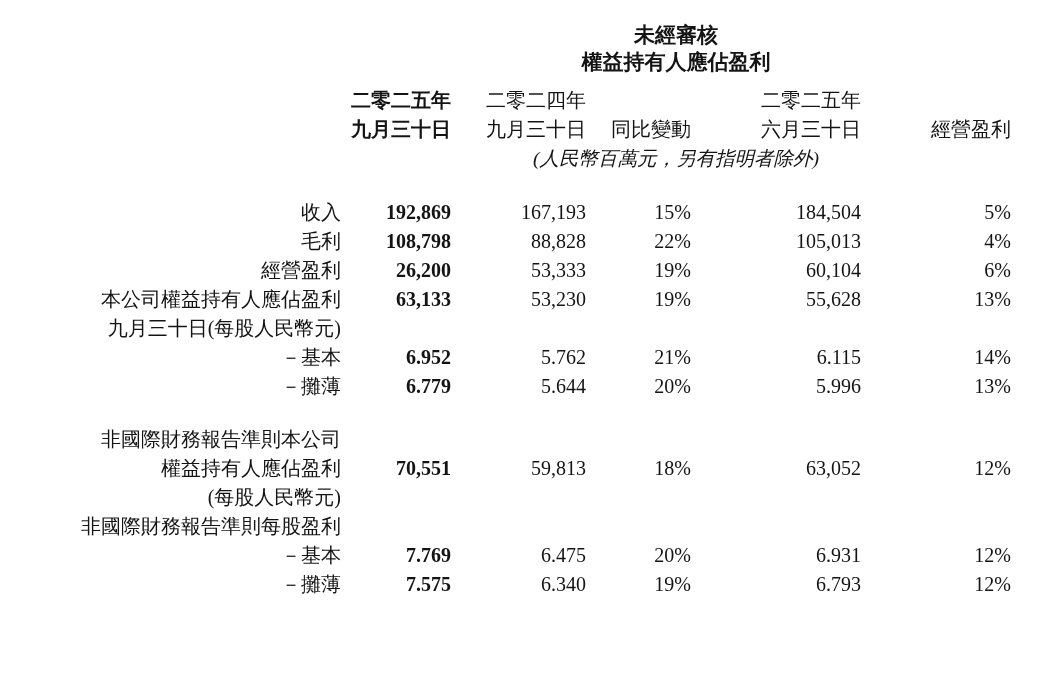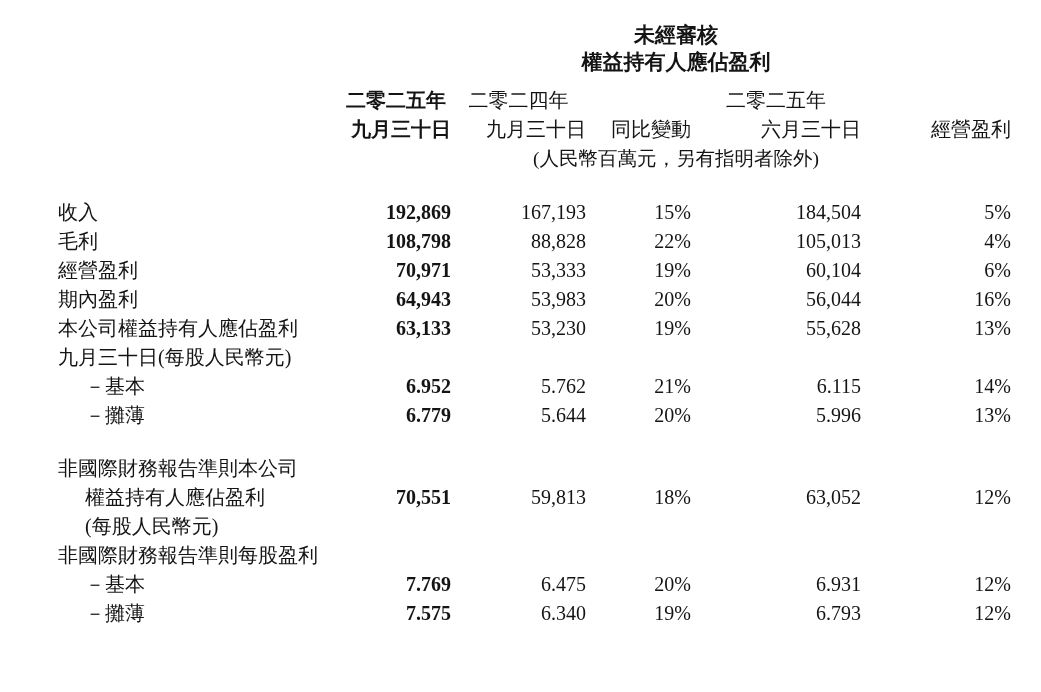--- a/index.html
+++ b/index.html
@@ -18,26 +18,26 @@
     line-height: 29px;
     white-space: nowrap;
     vertical-align: bottom;
   }
   .title-cell {
     text-align: center;
     font-weight: bold;
     font-size: 21px;
     line-height: 27px;
   }
-  .colhead-line1 td { padding-top: 10px; text-align: center; }
+  .colhead-line1 td { padding-top: 10px; }
   .num { text-align: right; }
   .bold { font-weight: bold; }
-  .label { text-align: left; }
+  .label { text-align: right; }
   .indent { padding-left: 27px; margin-top: 22px; }
-  .note-cell { text-align: center; font-size: 19.5px; padding-bottom: 25px; }
+  .note-cell { text-align: center; font-size: 19.5px; padding-bottom: 25px; font-style: italic; }
   .spacer { height: 24px; }
 </style>
 </head>
 <body>
 
 <div class="page">
   <table>
     <colgroup>
       <col style="width:283px">
       <col style="width:110px">
@@ -92,33 +92,25 @@
         <tr>
           <td class="label">毛利</td>
           <td class="num bold">108,798</td>
           <td class="num">88,828</td>
           <td class="num">22%</td>
           <td class="num">105,013</td>
           <td class="num">4%</td>
         </tr>
         <tr>
           <td class="label">經營盈利</td>
-          <td class="num bold">70,971</td>
+          <td class="num bold">26,200</td>
           <td class="num">53,333</td>
           <td class="num">19%</td>
           <td class="num">60,104</td>
           <td class="num">6%</td>
-        </tr>
-        <tr>
-          <td class="label">期內盈利</td>
-          <td class="num bold">64,943</td>
-          <td class="num">53,983</td>
-          <td class="num">20%</td>
-          <td class="num">56,044</td>
-          <td class="num">16%</td>
         </tr>
         <tr>
           <td class="label">本公司權益持有人應佔盈利</td>
           <td class="num bold">63,133</td>
           <td class="num">53,230</td>
           <td class="num">19%</td>
           <td class="num">55,628</td>
           <td class="num">13%</td>
         </tr>
         <tr>

